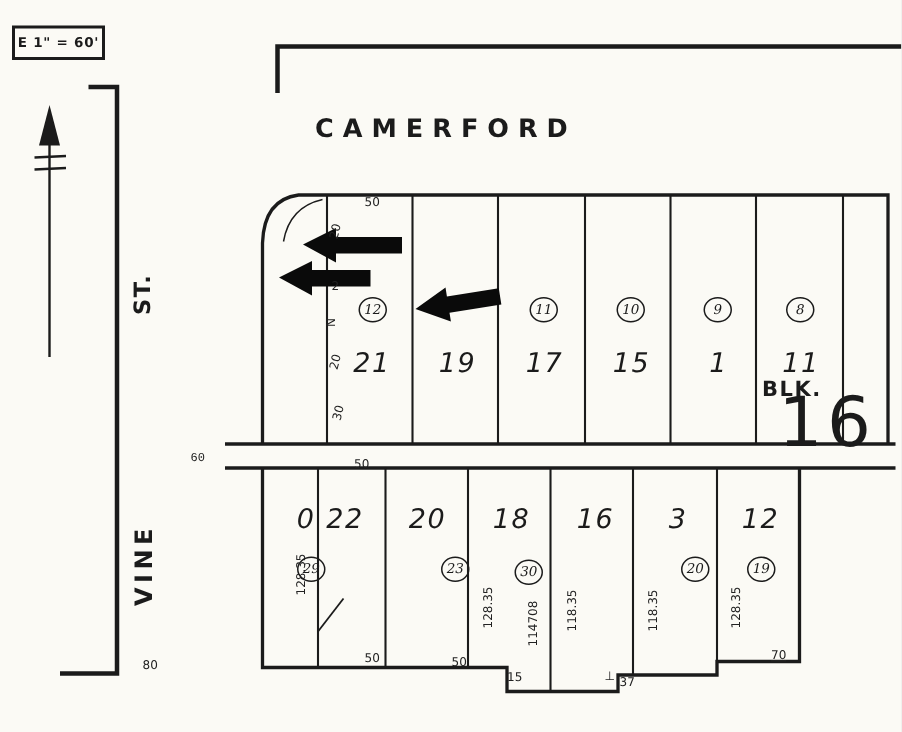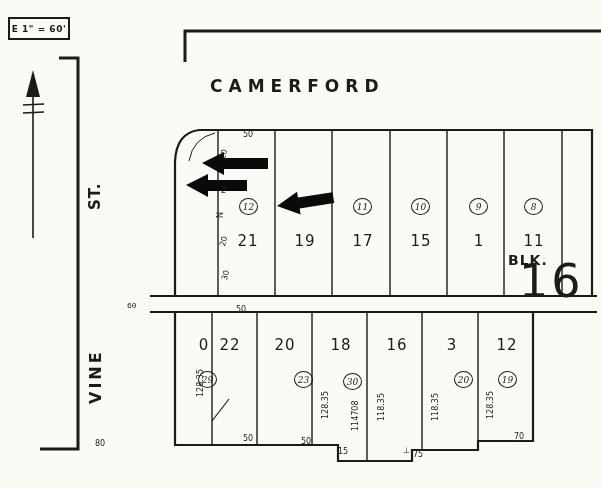--- a/index.html
+++ b/index.html
@@ -15,21 +15,21 @@
     border:2px solid #1b1b1b;display:flex;align-items:center;justify-content:center;
     font-size:9px;font-weight:bold;letter-spacing:.5px;white-space:nowrap;
   }
   .camerford{position:absolute;left:210px;top:76px;font-size:17px;font-weight:bold;letter-spacing:6px;text-align:right;}
   .vine{position:absolute;left:86px;top:404px;transform:rotate(-90deg);transform-origin:0 0;
         font-size:16px;font-weight:bold;letter-spacing:3px;}
   .stsuffix{position:absolute;left:86px;top:210px;transform:rotate(-90deg);transform-origin:0 0;
         font-size:15px;font-weight:bold;letter-spacing:1px;}
   .blk{position:absolute;left:508px;top:252px;font-size:14px;font-weight:bold;letter-spacing:1px;}
   .blknum{position:absolute;left:519px;top:258px;font-size:46px;letter-spacing:3px;line-height:1;}
-  .lotnum{position:absolute;width:36px;text-align:center;font-size:15px;letter-spacing:1px;}
+  .lotnum{position:absolute;width:36px;text-align:center;font-size:18px;letter-spacing:1px;font-style:italic;}
   .lotnum.t{top:232px}
   .lotnum.b{top:336px}
   .tl0{left:230px}.tl1{left:287px}.tl2{left:345px}.tl3{left:403px}.tl4{left:461px}.tl5{left:516px}
   .bl0{left:186px}.bl1{left:212px}.bl2{left:267px}.bl3{left:323px}.bl4{left:379px}.bl5{left:434px}.bl6{left:489px}
   .circle{
     position:absolute;width:17px;height:15px;border:1.3px solid #1b1b1b;border-radius:50%;
     display:flex;align-items:center;justify-content:center;
     font:italic 9px "DejaVu Serif",serif;
   }
   .ct0{left:239px;top:198px}.ct2{left:353px;top:198px}.ct3{left:411px;top:198px}
@@ -129,21 +129,21 @@
     <span class="dim" style="left: 221px; top: 186px;">2</span>
     <span class="dim" style="left: 216px; top: 218px; transform: rotate(-90deg); transform-origin: 0px 0px;">N</span>
     <span class="dim" style="left: 218px; top: 245px; transform: rotate(-75deg); transform-origin: 0px 0px;">20</span>
     <span class="dim" style="left: 220px; top: 279px; transform: rotate(-75deg); transform-origin: 0px 0px;">30</span>
     <span class="dim" style="left: 236px; top: 305px;">50</span>
     <span class="dim" style="left: 127px; top: 301px; font-family: Liberation Mono, monospace;">60</span>
     <span class="dim" style="left: 95px; top: 439px;">80</span>
     <span class="dim" style="left: 243px; top: 434px;">50</span>
     <span class="dim" style="left: 301px; top: 437px;">50</span>
     <span class="dim" style="left: 338px; top: 447px;">15</span>
-    <span class="dim" style="left: 413px; top: 450px;">75</span>
+    <span class="dim" style="left: 413px; top: 450px;">37</span>
     <span class="dim" style="left: 514px; top: 432px; text-decoration: underline;">70</span>
     <span class="dim" style="left: 196px; top: 397px; transform: rotate(-90deg); transform-origin: 0px 0px;">128.35</span>
     <span class="dim" style="left: 321px; top: 419px; transform: rotate(-90deg); transform-origin: 0px 0px;">128.35</span>
     <span class="dim" style="left: 351px; top: 431px; transform: rotate(-90deg); transform-origin: 0px 0px;">114708</span>
     <span class="dim" style="left: 377px; top: 421px; transform: rotate(-90deg); transform-origin: 0px 0px;">118.35</span>
     <span class="dim" style="left: 431px; top: 421px; transform: rotate(-90deg); transform-origin: 0px 0px;">118.35</span>
     <span class="dim" style="left: 486px; top: 419px; transform: rotate(-90deg); transform-origin: 0px 0px;">128.35</span>
     <span class="dim" style="left: 403px; top: 446px;">⊥</span>
   </div>
 

